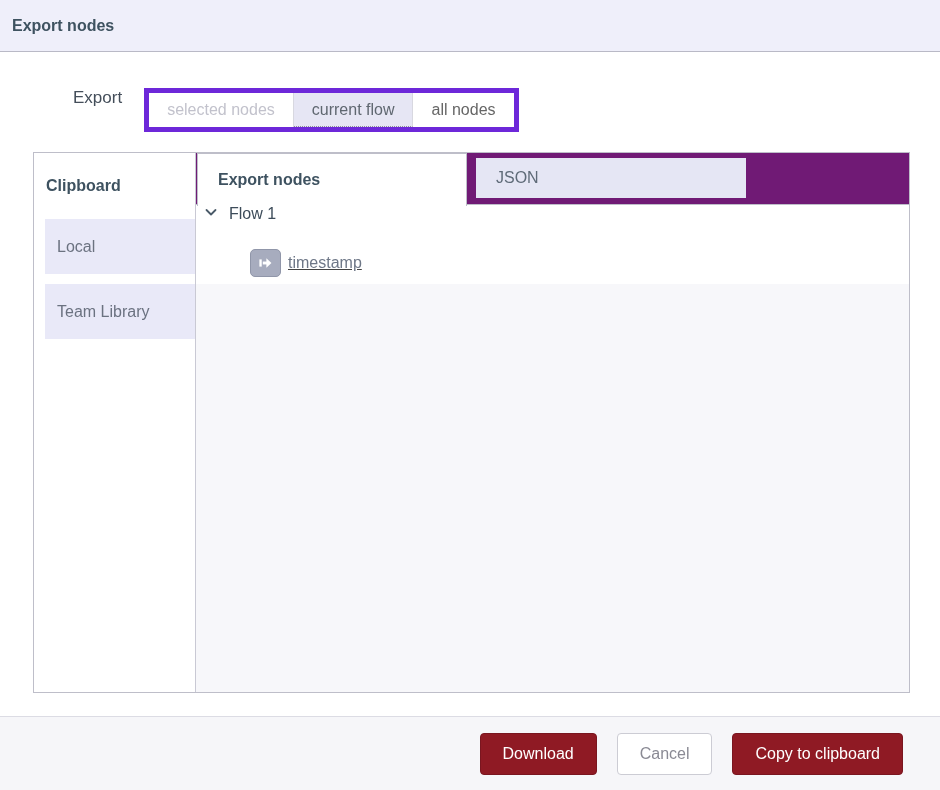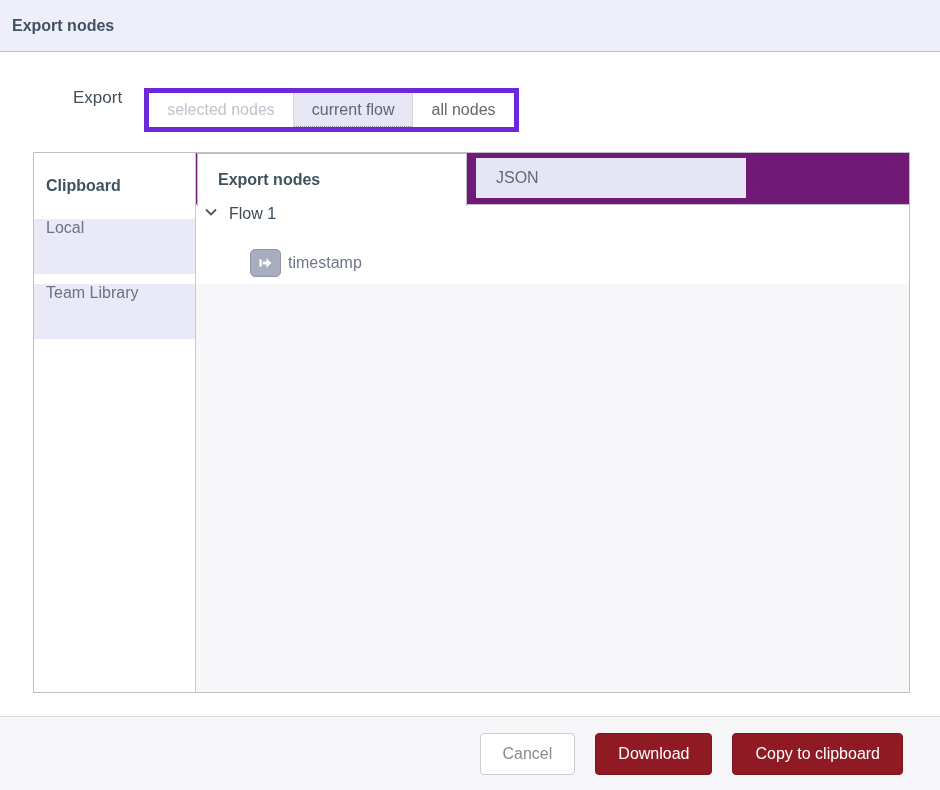--- a/index.html
+++ b/index.html
@@ -72,24 +72,25 @@
   .sidebar-heading {
     height: 66px;
     display: flex; align-items: center;
     padding-left: 12px;
     font-size: 16px; font-weight: bold; color: #3E5260;
   }
   .sidebar-item {
     height: 55px;
     margin-bottom: 10px;
     background: #E9E9F8;
-    display: flex; align-items: flex-start;
+    display: flex; align-items: center;
     padding-left: 12px;
     font-size: 16px; color: #6B7280;
     cursor: pointer;
+    margin-left: 11px;
   }
 
   
   .content { flex: 1; display: flex; flex-direction: column; position: relative; }
   .tabbar {
     height: 52px; position: relative;
     border-bottom: 1px solid #BEBEC9;
     display: flex;
   }
   .tab {
@@ -125,20 +126,21 @@
     cursor: pointer;
   }
   .chevron { width: 14px; height: 14px; margin-right: 11px; display: inline-flex; }
   .flow-label { font-size: 16px; color: #3D4C5A; }
   .node-row {
     height: 43px;
     display: flex; align-items: center;
     padding-left: 54px;
     cursor: pointer;
     background: #fff;
+    text-decoration: underline;
   }
   .node-icon {
     width: 31px; height: 28px;
     border-radius: 5px;
     display: flex; align-items: center; justify-content: center;
     margin-right: 7px;
     flex-shrink: 0;
   }
   .node-icon.inject { background: #A7ACBE; border: 1px solid #9096A9; }
   .node-icon.debug  { background: #8CB37F; border: 1px solid #74975F; }
@@ -236,18 +238,18 @@
         </div>
 
 
         <div class="tree-filler"></div>
       </div>
 
     </div>
   </div>
 
   <footer class="footer">
+    <button class="btn primary">Download</button>
     <button class="btn secondary">Cancel</button>
-    <button class="btn primary">Download</button>
     <button class="btn primary">Copy to clipboard</button>
   </footer>
 
 </div>
 
 </body></html>

